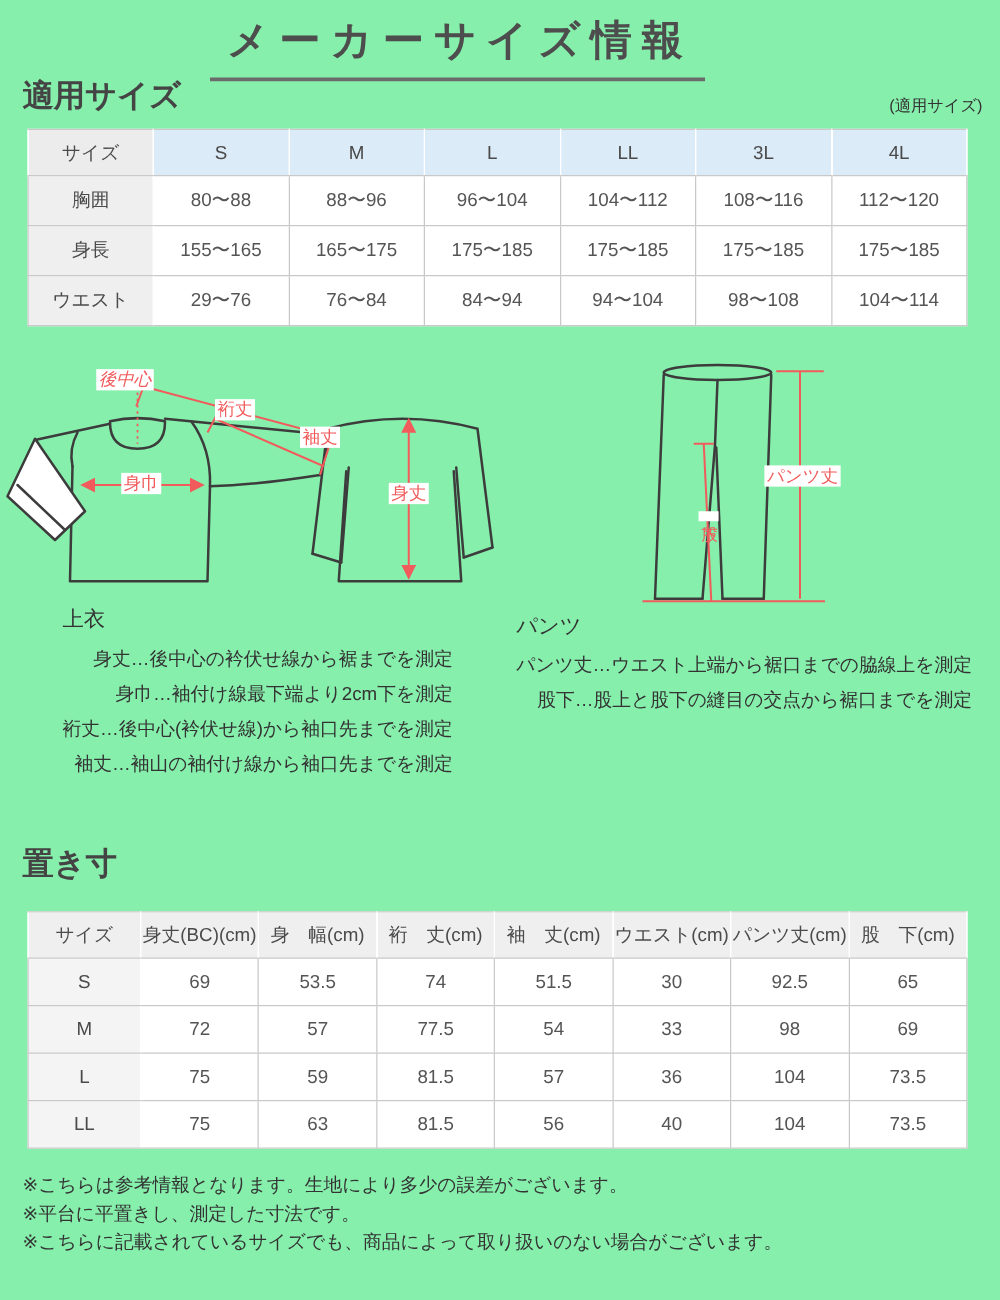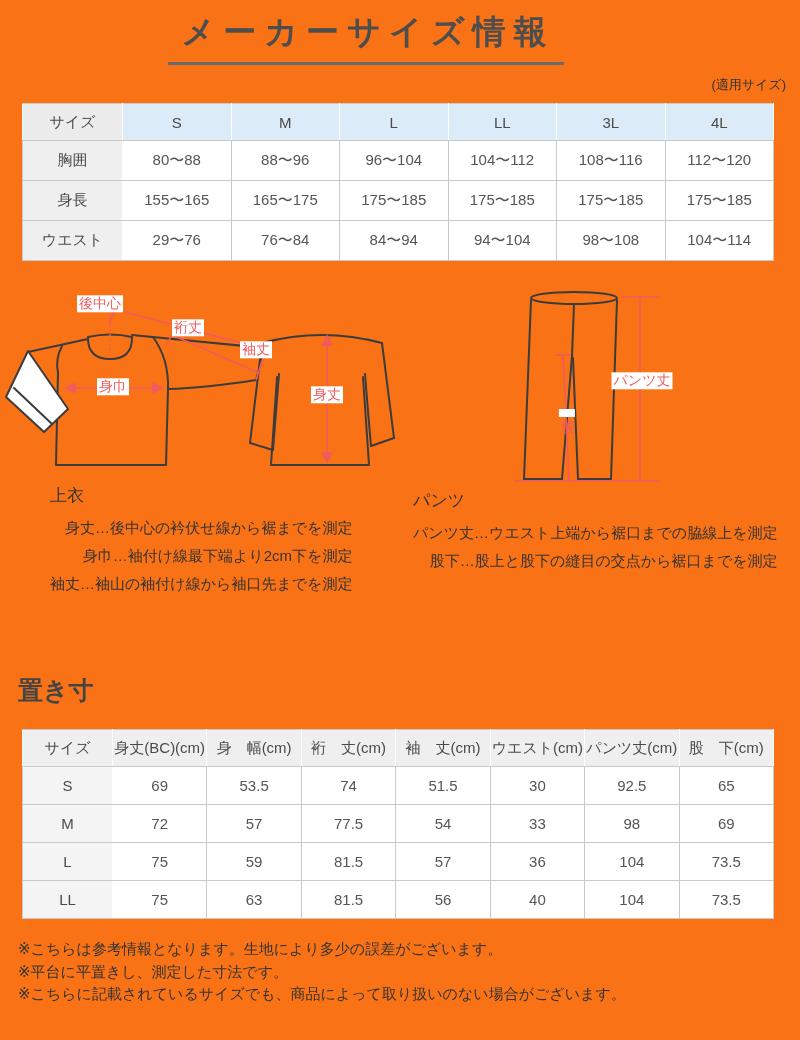--- a/index.html
+++ b/index.html
@@ -10,21 +10,21 @@
     --cell-txt:#555;
     --head-txt:#4a4a4a;
   }
   *{box-sizing:border-box;}
   html,body{margin:0;padding:0;background:#fff;}
   body{
     width:800px;height:1040px;
     font-family:"Liberation Sans","DejaVu Sans",sans-serif;
     color:var(--txt);
   }
-  .page{position:relative;width:800px;height:1040px;overflow:hidden;background:#f97316;}
+  .page{position:relative;width:800px;height:1040px;overflow:hidden;background:#86efac;}
 
   
   .title-wrap{position:absolute;top:10px;left:0;width:732px;text-align:center;}
   .page-title{
     display:inline-block;font-size:33px;font-weight:bold;letter-spacing:8px;
     color:#4d4d4d;border-bottom:3px solid #6b6b6b;padding:0 10px 7px 14px;
   }
   .section-heading{
     position:absolute;left:18px;margin:0;
     font-size:25px;font-weight:bold;color:#444;
@@ -75,20 +75,21 @@
 </style>
 </head>
 <body>
 
 <div class="page">
 
   <div class="title-wrap">
     <span class="page-title">メーカーサイズ情報</span>
   </div>
 
+  <h2 class="section-heading" style="top:60px;">適用サイズ</h2>
   <div class="unit-note">(適用サイズ)</div>
 
   <table class="size-table" id="t1">
     <thead>
         <tr>
           <th style="width: 100px;">サイズ</th>
           <th>S</th>
           <th>M</th>
           <th>L</th>
           <th>LL</th>
@@ -179,33 +180,34 @@
         <line class="red-line" x1="66" y1="103" x2="162" y2="103" marker-start="url(#arr)" marker-end="url(#arr)"></line>
         <line class="red-line" x1="327" y1="51" x2="327" y2="177" marker-start="url(#arr)" marker-end="url(#arr)"></line>
         <path class="red-line" d="M 621 12 L 659 12"></path>
         <path class="red-line" d="M 640 12 L 640 194"></path>
         <path class="red-line" d="M 514 196 L 660 196"></path>
         <path class="red-line" d="M 555 70 L 571 70"></path>
         <path class="red-line" d="M 563 70 L 569 196"></path>
       </g>
     </svg>
 
-    <span class="dlabel" style="left:100px;top:19px;">後中心</span>
+    <span class="dlabel" style="left:100px;top:19px;font-style:italic;">後中心</span>
     <span class="dlabel" style="left:188px;top:43px;">裄丈</span>
     <span class="dlabel" style="left:214px;top:65px;margin-left:42px;">袖丈</span>
     <span class="dlabel" style="left:113px;top:102px;">身巾</span>
     <span class="dlabel" style="left:327px;top:110px;">身丈</span>
     <span class="dlabel" style="left:642px;top:96px;">パンツ丈</span>
     <span class="dlabel vertical" style="left:567px;top:128px;">股下</span>
   </div>
 
   <div class="note-block" style="left:50px;top:484px;">
     <h3>上衣</h3>
     <p>身丈…後中心の衿伏せ線から裾までを測定</p>
     <p>身巾…袖付け線最下端より2cm下を測定</p>
+    <p>裄丈…後中心(衿伏せ線)から袖口先までを測定</p>
     <p>袖丈…袖山の袖付け線から袖口先までを測定</p>
   </div>
 
   <div class="note-block" style="left:413px;top:489px;">
     <h3>パンツ</h3>
     <p>パンツ丈…ウエスト上端から裾口までの脇線上を測定</p>
     <p>股下…股上と股下の縫目の交点から裾口までを測定</p>
   </div>
 
   <h2 class="section-heading" style="top:674px;">置き寸</h2>

